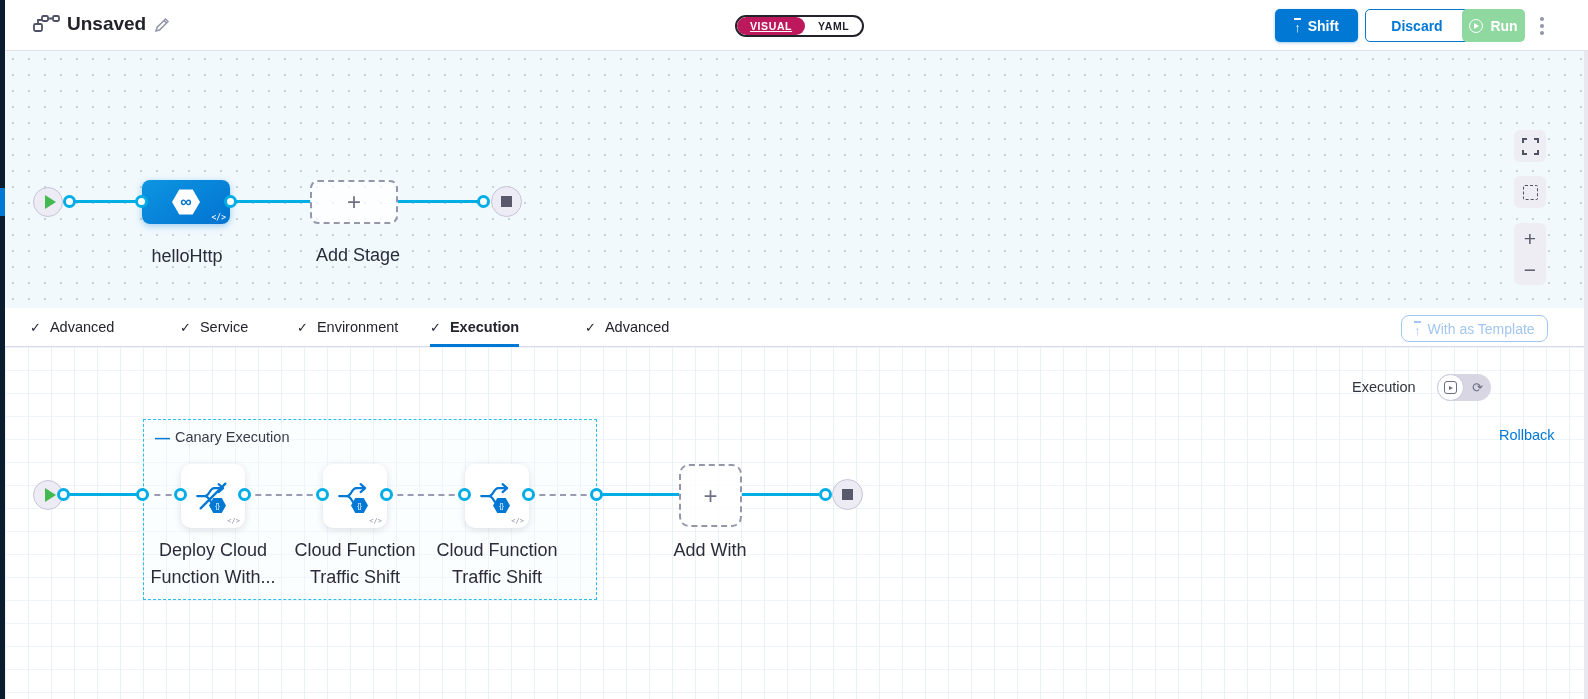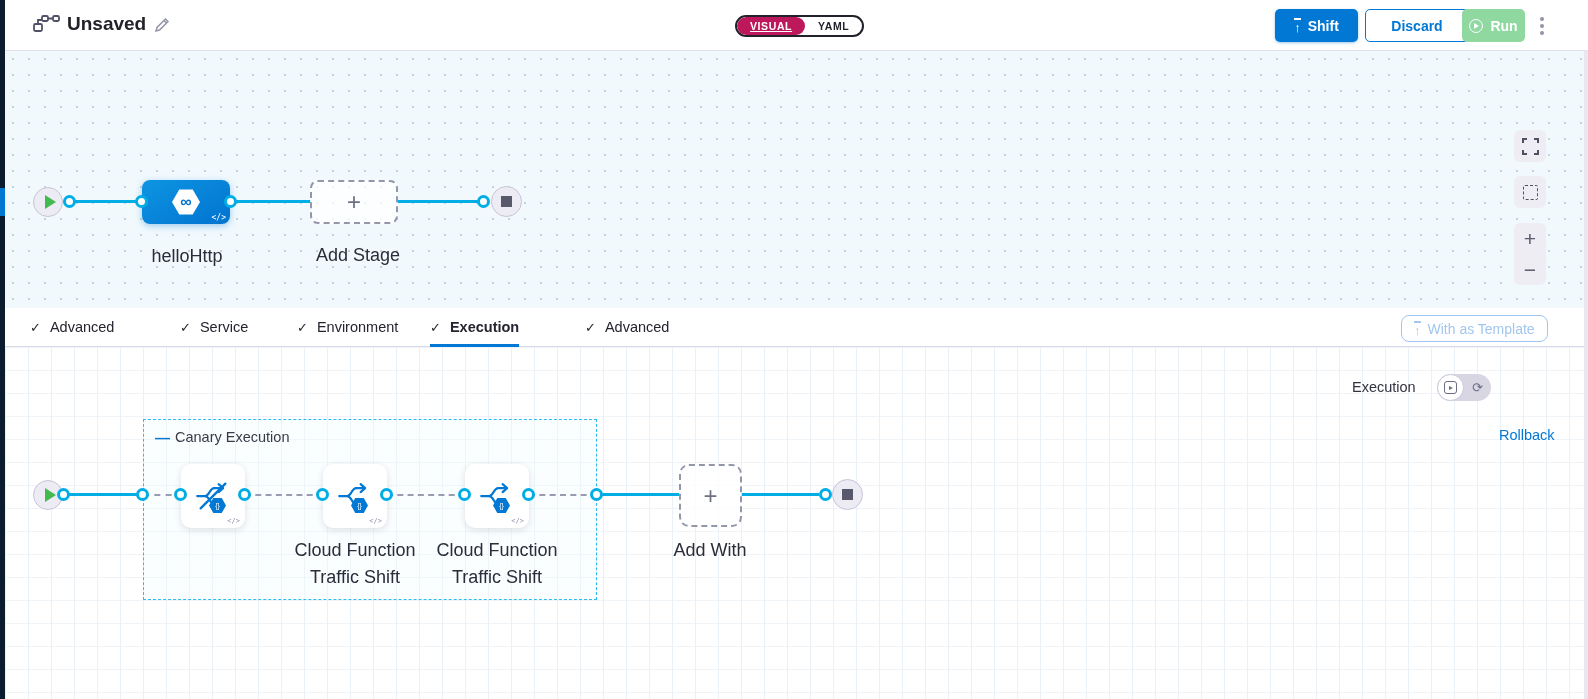--- a/index.html
+++ b/index.html
@@ -297,20 +297,21 @@
           <path d="M21 5.5 L25 9 L21 12.5"></path>
         <path d="M9 16 C13 16 13 23 17 23 H24"></path>
           <path d="M21 19.5 L25 23 L21 26.5"></path>
         <path d="M5 27 L27 5"></path>
       </svg>
       <span class="badge-hex">{}</span>
       <span class="code-sm">&lt;/&gt;</span>
     </div>
     <div class="port" style="left:169px; top:141px;"></div>
     <div class="port" style="left:233px; top:141px;"></div>
+    <div class="node-label" style="left:143px; top:190px; width:130px;">Deploy Cloud Function With...</div>
 
     <div class="step-card" style="left:318px;">
       <svg width="36" height="36" viewBox="0 0 32 32" fill="none" stroke="#0278d5" stroke-width="2" stroke-linecap="round" stroke-linejoin="round">
         <path d="M2 16 H9 C13 16 13 9 17 9 H24"></path>
           <path d="M21 5.5 L25 9 L21 12.5"></path>
         <path d="M9 16 C13 16 13 23 17 23 H24"></path>
           <path d="M21 19.5 L25 23 L21 26.5"></path>
       </svg>
       <span class="badge-hex">{}</span>
       <span class="code-sm">&lt;/&gt;</span>

